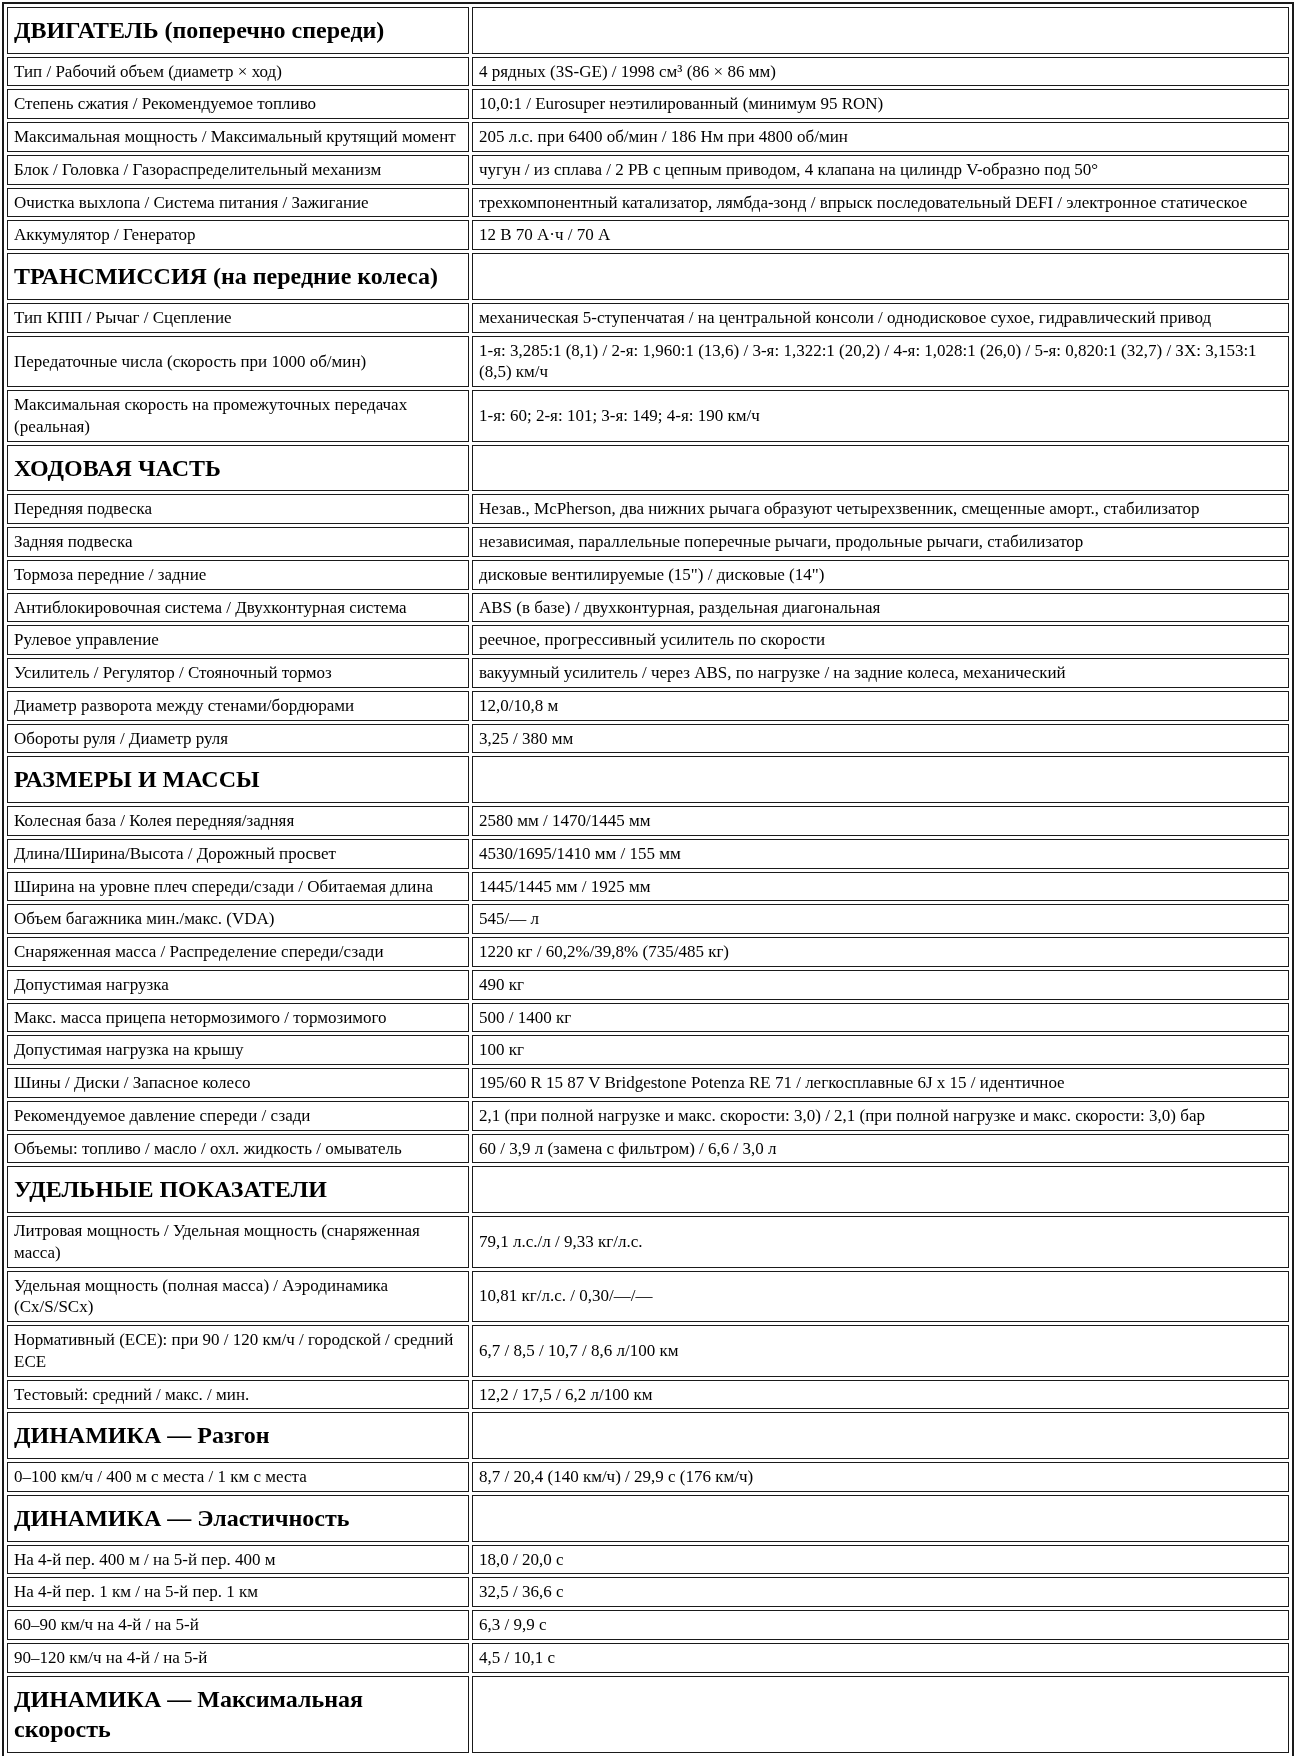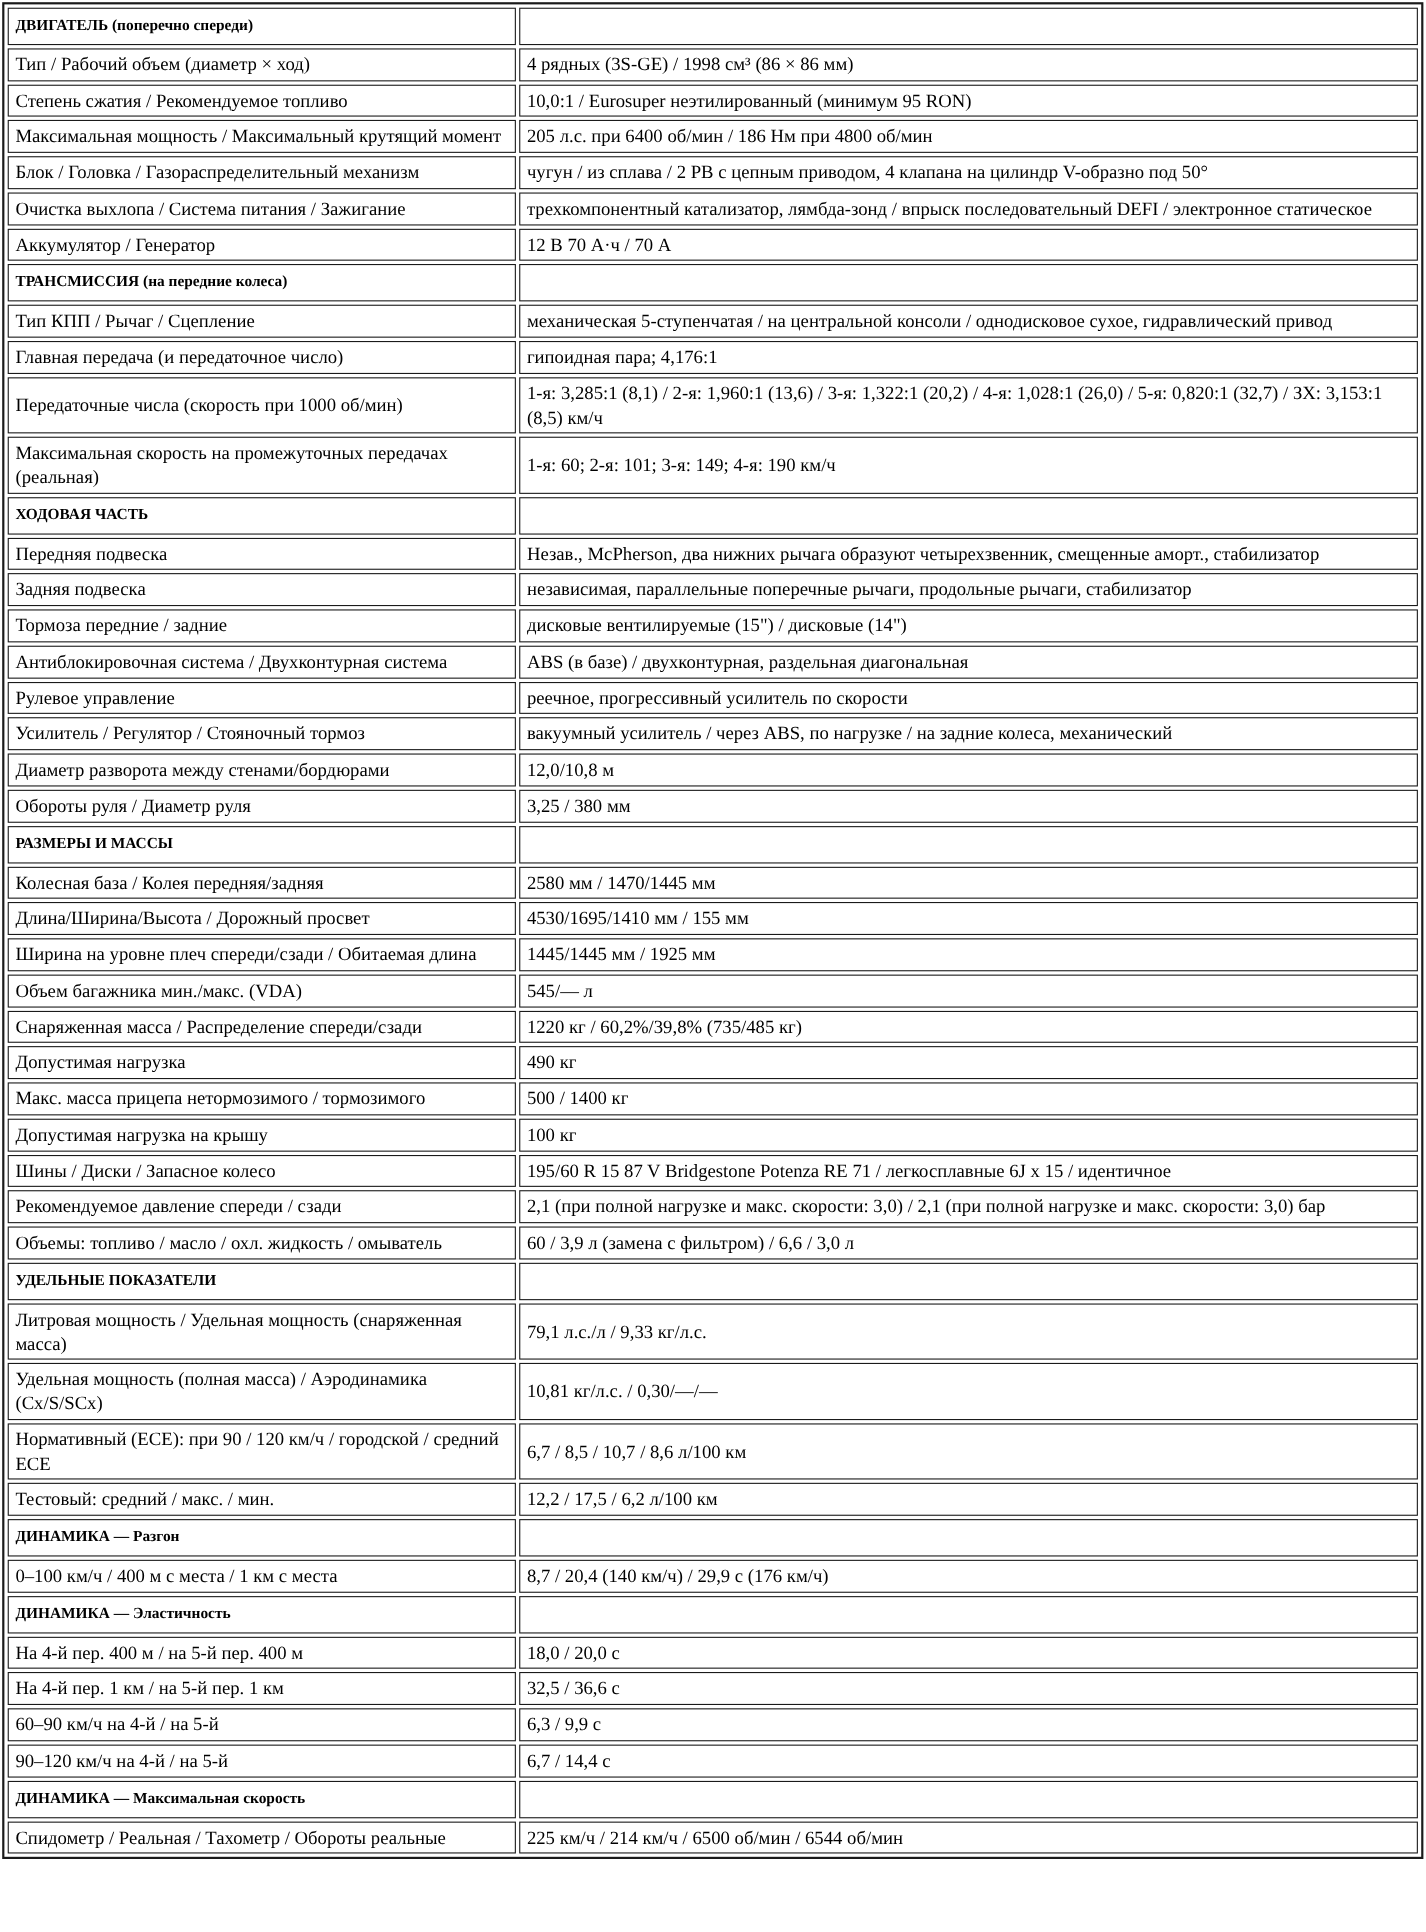--- a/index.html
+++ b/index.html
@@ -30,21 +30,21 @@
     line-height: 1.28;
     vertical-align: middle;
     text-align: left;
     background: #ffffff;
     overflow: hidden;
   }
   td.col-label { width: 462px; }
   td.col-value { }
   tr.section-row td {
     font-weight: bold;
-    font-size: 14px;
+    font-size: 24px;
     padding-top: 7px;
     padding-bottom: 7px;
   }
   tr.section-row td.col-value { }
 </style>
 </head>
 <body>
 
 <table class="spec-table">
   <colgroup>
@@ -82,24 +82,20 @@
       </tr>
       <tr class="section-row">
         <td class="col-label">ТРАНСМИССИЯ (на передние колеса)</td>
         <td class="col-value"></td>
       </tr>
       <tr class="data-row">
         <td class="col-label">Тип КПП / Рычаг / Сцепление</td>
         <td class="col-value">механическая 5-ступенчатая / на центральной консоли / однодисковое сухое, гидравлический привод</td>
       </tr>
       <tr class="data-row">
-        <td class="col-label">Главная передача (и передаточное число)</td>
-        <td class="col-value">гипоидная пара; 4,176:1</td>
-      </tr>
-      <tr class="data-row">
         <td class="col-label">Передаточные числа (скорость при 1000 об/мин)</td>
         <td class="col-value">1-я: 3,285:1 (8,1) / 2-я: 1,960:1 (13,6) / 3-я: 1,322:1 (20,2) / 4-я: 1,028:1 (26,0) / 5-я: 0,820:1 (32,7) / ЗХ: 3,153:1 (8,5) км/ч</td>
       </tr>
       <tr class="data-row">
         <td class="col-label">Максимальная скорость на промежуточных передачах (реальная)</td>
         <td class="col-value">1-я: 60; 2-я: 101; 3-я: 149; 4-я: 190 км/ч</td>
       </tr>
       <tr class="section-row">
         <td class="col-label">ХОДОВАЯ ЧАСТЬ</td>
         <td class="col-value"></td>
@@ -223,21 +219,21 @@
       <tr class="data-row">
         <td class="col-label">На 4-й пер. 1 км / на 5-й пер. 1 км</td>
         <td class="col-value">32,5 / 36,6 с</td>
       </tr>
       <tr class="data-row">
         <td class="col-label">60–90 км/ч на 4-й / на 5-й</td>
         <td class="col-value">6,3 / 9,9 с</td>
       </tr>
       <tr class="data-row">
         <td class="col-label">90–120 км/ч на 4-й / на 5-й</td>
-        <td class="col-value">6,7 / 14,4 с</td>
+        <td class="col-value">4,5 / 10,1 с</td>
       </tr>
       <tr class="section-row">
         <td class="col-label">ДИНАМИКА — Максимальная скорость</td>
         <td class="col-value"></td>
       </tr>
       <tr class="data-row">
         <td class="col-label">Спидометр / Реальная / Тахометр / Обороты реальные</td>
         <td class="col-value">225 км/ч / 214 км/ч / 6500 об/мин / 6544 об/мин</td>
       </tr>
     </tbody>

